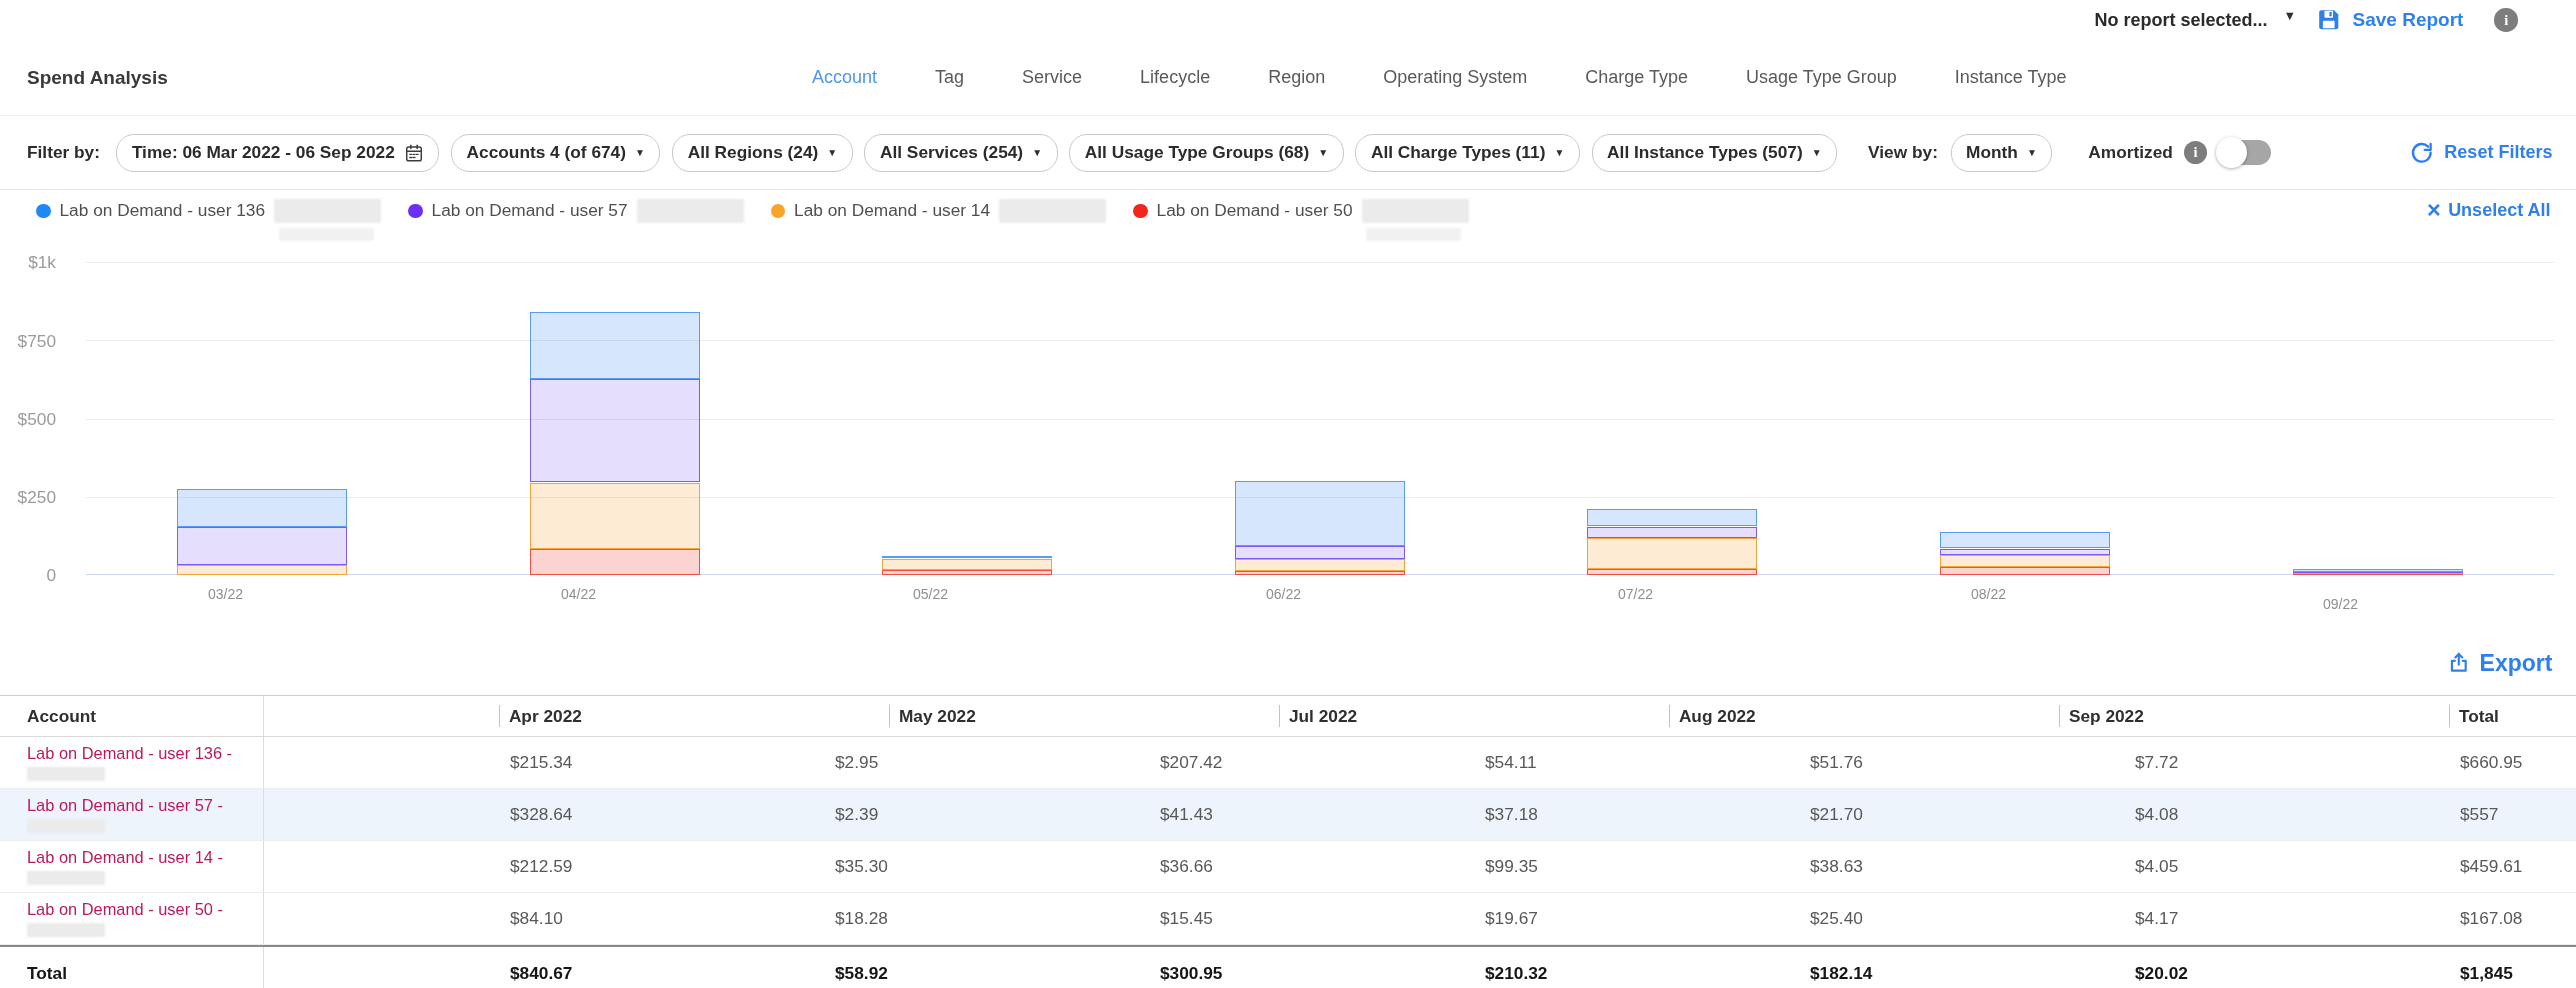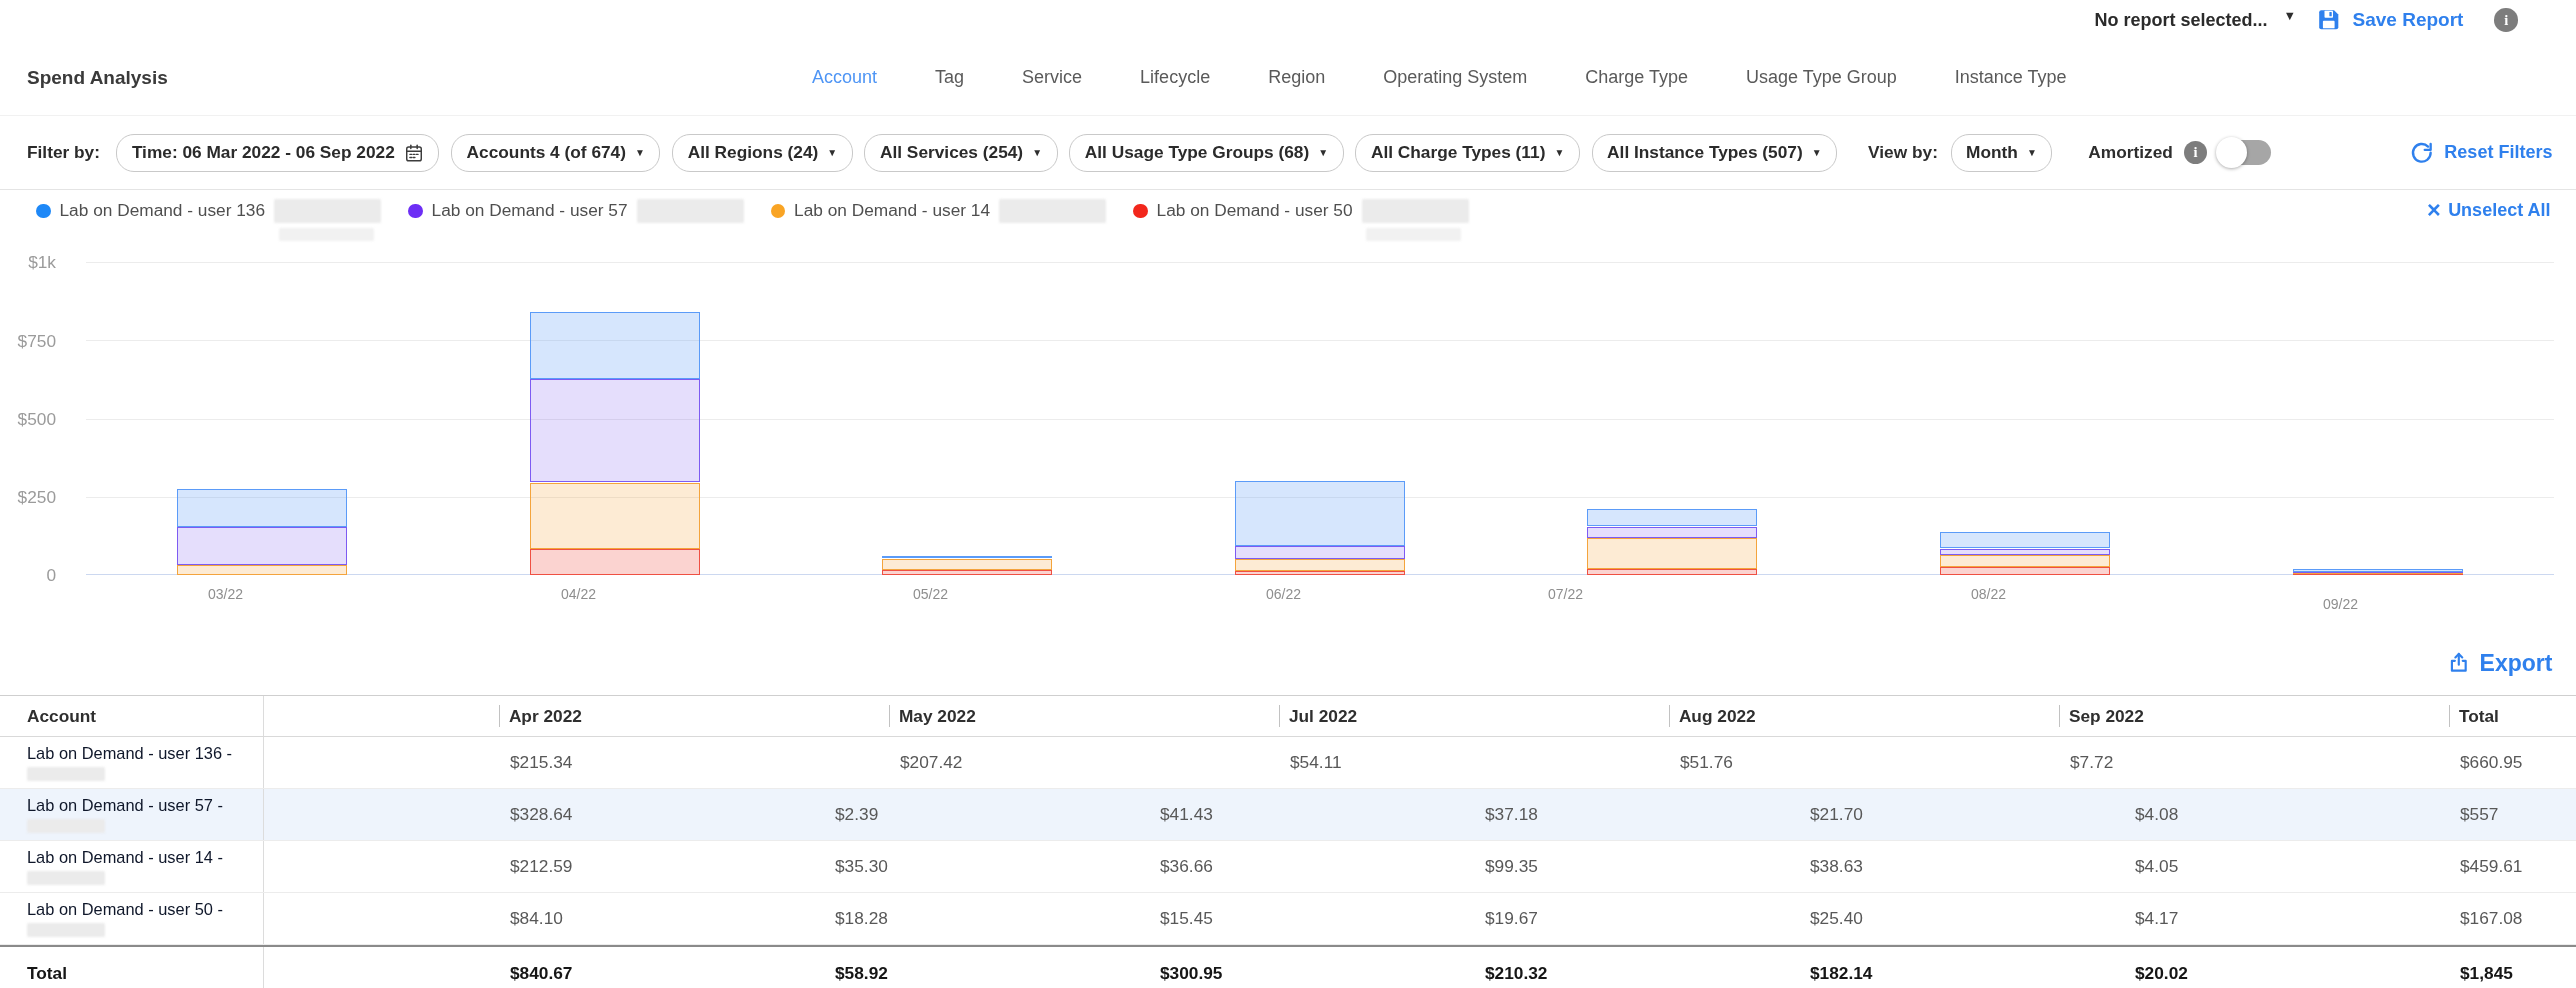--- a/index.html
+++ b/index.html
@@ -62,21 +62,21 @@
   .trow.hl{background:#eef4fc;}
   .trow-total{display:flex;align-items:center;height:52px;border-top:2.7px double #8a8a8a;border-bottom:0.9px solid #cfcfcf;}
   .td-account{width:264px;flex:none;border-right:0.9px solid #dcdcdc;box-sizing:border-box;display:flex;flex-direction:column;justify-content:center;gap:4.5px;padding-left:27px;}
   .th-account{width:264px;flex:none;border-right:0.9px solid #dcdcdc;box-sizing:border-box;display:flex;align-items:center;height:100%;padding-left:27px;font-size:17.3px;font-weight:700;color:#2f2f2f;}
   .td-spacer{width:235px;flex:none;}
   .col-month{flex:1;}
   .col-total{width:127px;flex:none;}
   .th{display:flex;align-items:center;height:100%;font-size:17.3px;font-weight:700;color:#2f2f2f;}
   .tick{width:0.9px;height:22px;background:#c2c2c2;margin-right:9px;flex:none;}
   .td{display:flex;align-items:center;font-size:17.3px;color:#585858;padding-left:11px;box-sizing:border-box;}
-  .acc-line{font-size:16.4px;color:#0f172a;}
+  .acc-line{font-size:16.4px;color:#be185d;}
   .acc-redact{width:78px;height:13.6px;}
   .trow-total .td{font-weight:700;color:#161616;}
   .total-label{width:264px;flex:none;border-right:0.9px solid #dcdcdc;box-sizing:border-box;display:flex;align-items:center;height:100%;padding-left:27px;font-size:17.3px;font-weight:700;color:#161616;}
   svg{display:block;}
 </style>
 </head>
 <body>
 
 <div class="app">
 
@@ -255,21 +255,21 @@
       </div>
   <div class="ytick" style="top: 319px;">0</div>
       <div class="ytick" style="top: 241px;">$250</div>
       <div class="ytick" style="top: 163px;">$500</div>
       <div class="ytick" style="top: 85px;">$750</div>
       <div class="ytick" style="top: 6.4px;">$1k</div>
       <div class="xlabel" style="left: 208px; top: 340px;">03/22</div>
       <div class="xlabel" style="left: 561px; top: 340px;">04/22</div>
       <div class="xlabel" style="left: 913px; top: 340px;">05/22</div>
       <div class="xlabel" style="left: 1266px; top: 340px;">06/22</div>
-      <div class="xlabel" style="left: 1548px; top: 340px;">07/22</div>
+      <div class="xlabel" style="left: 1618px; top: 340px;">07/22</div>
       <div class="xlabel" style="left: 1971px; top: 340px;">08/22</div>
       <div class="xlabel" style="left: 2323px; top: 340px; margin-top: 10px;">09/22</div>
     </div>
 
   <div class="export-row">
     <div class="export-group">
       <span>
         <svg width="23.6" height="23.6" viewBox="0 0 24 24" fill="none" stroke="#2f80ed" stroke-width="2.2" stroke-linecap="round" stroke-linejoin="round">
             <path d="M8 10H5v10h14V10h-3"></path>
             <path d="M12 14V3"></path>
@@ -310,20 +310,21 @@
         </div>
       </div>
     <div>
         <div class="trow">
           <div class="td-account">
             <div class="acc-line">Lab on Demand - user 136 -</div>
             <div class="redact acc-redact"></div>
           </div>
           <div class="td-spacer"></div>
           <div class="td col-month">$215.34</div>
+          <div class="td col-month">$2.95</div>
           <div class="td col-month">$207.42</div>
           <div class="td col-month">$54.11</div>
           <div class="td col-month">$51.76</div>
           <div class="td col-month">$7.72</div>
           <div class="td col-total">$660.95</div>
         </div>
         <div class="trow hl">
           <div class="td-account">
             <div class="acc-line">Lab on Demand - user 57 -</div>
             <div class="redact acc-redact"></div>

